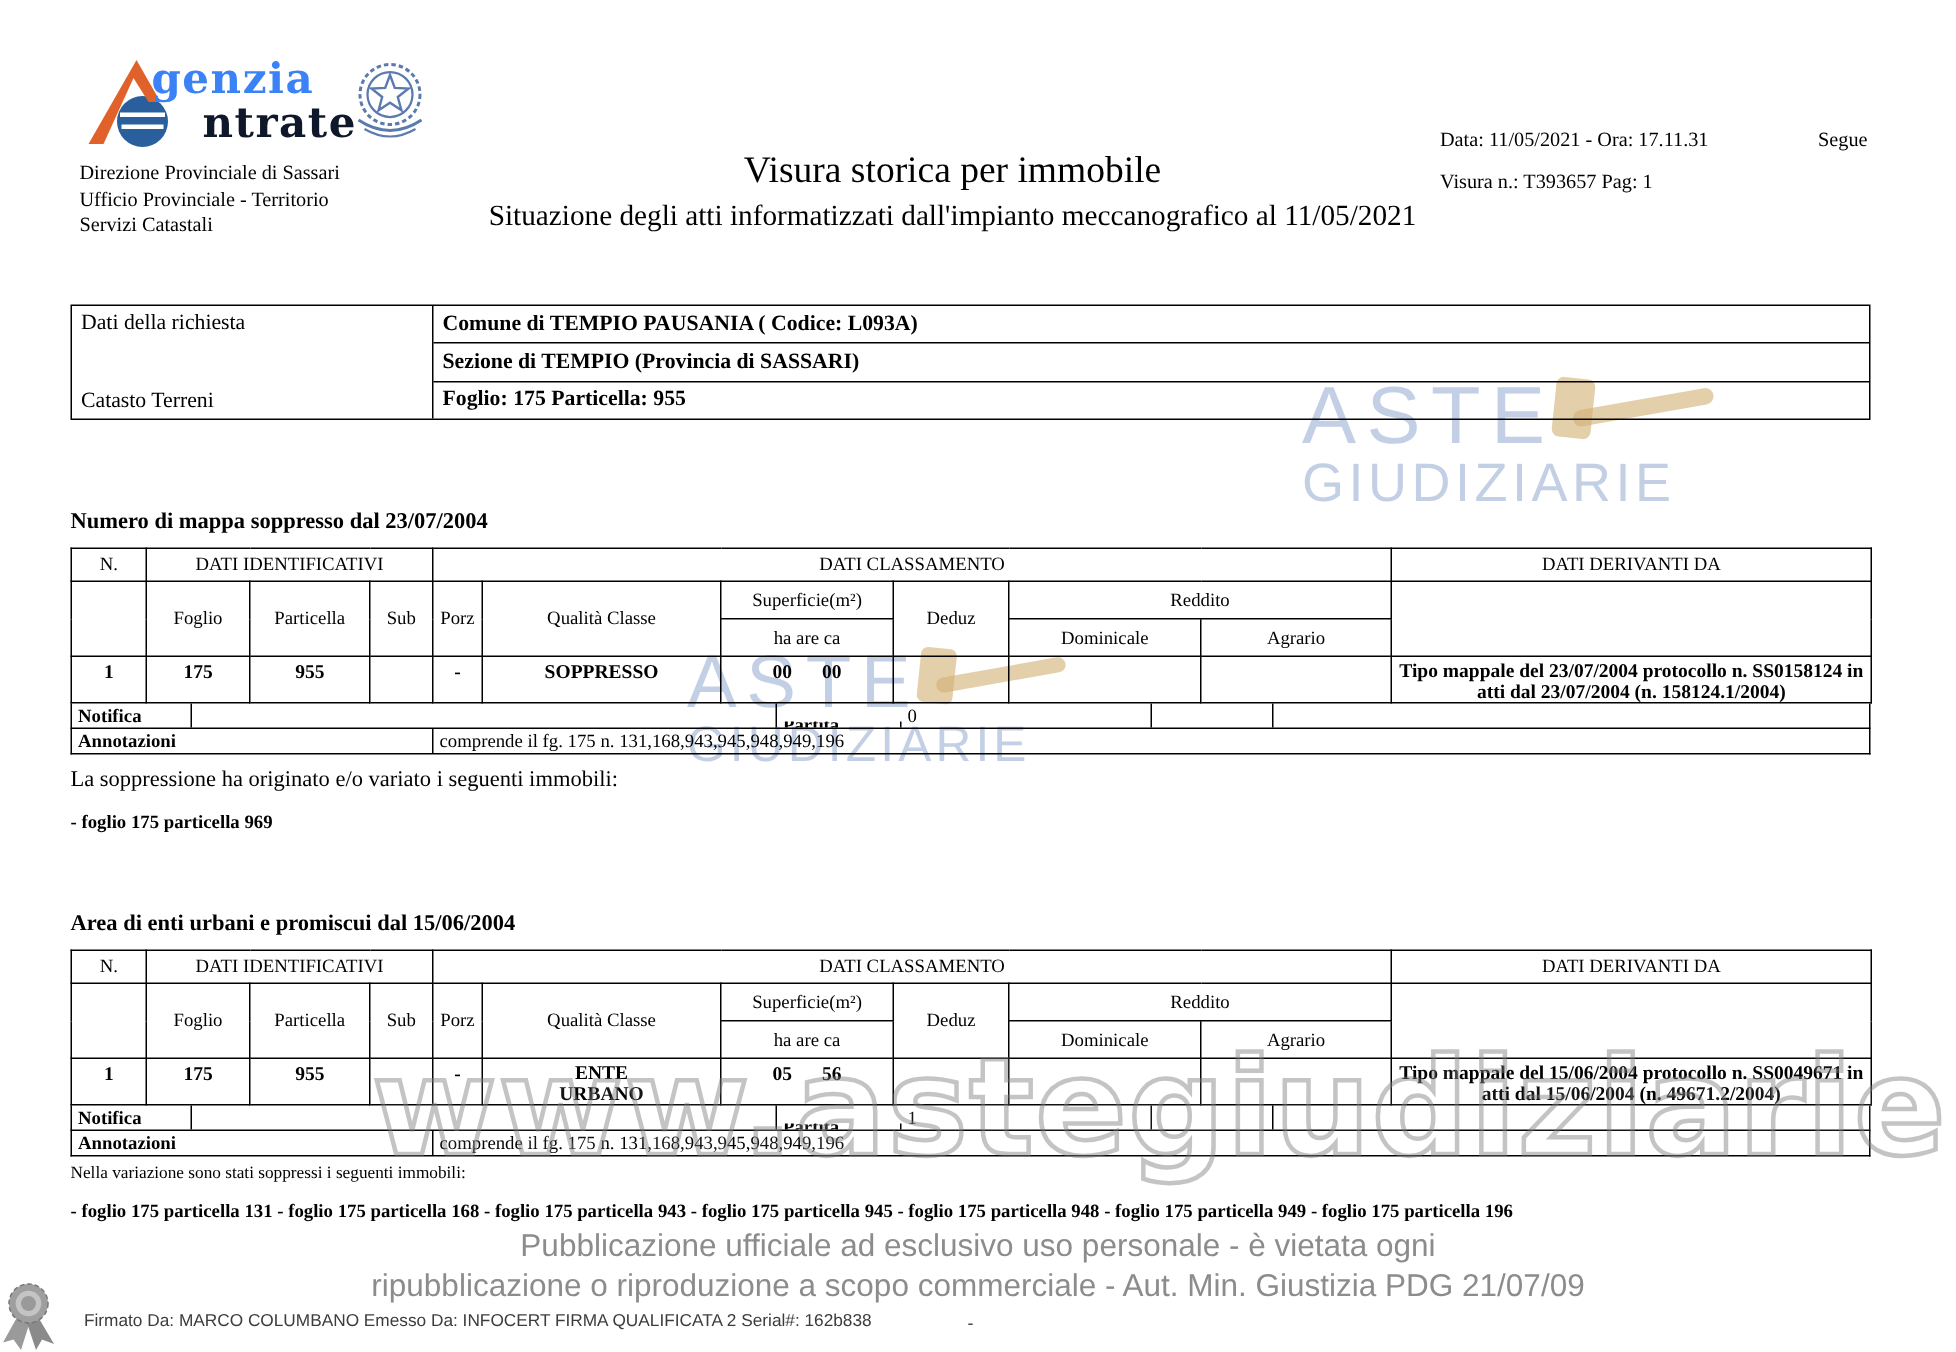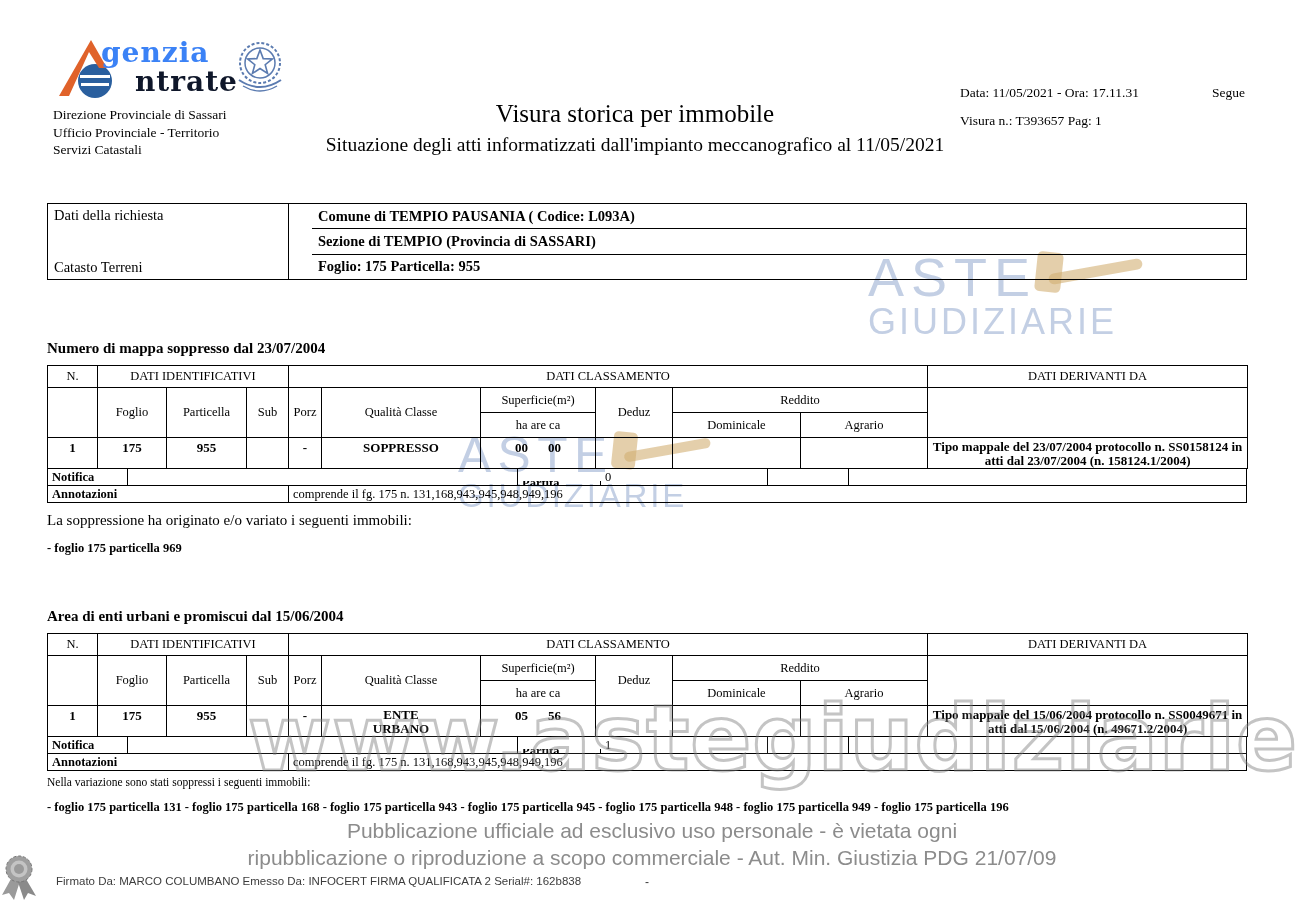--- a/index.html
+++ b/index.html
@@ -23,21 +23,21 @@
   .segue      { position:absolute; left:1212px; top:85px; font-size:13.5px; }
   .visura-line{ position:absolute; left:960px; top:113px; font-size:13.5px; }
 
   
   .req-box { position:absolute; left:47px; top:203px; width:1200px; height:77px;
              border:1px solid #000; display:flex; z-index:2; }
   .req-left { width:241px; border-right:1px solid #000; display:flex; flex-direction:column;
               justify-content:space-between; padding:3px 6px; font-size:14.5px; }
   .req-right { flex:1; display:flex; flex-direction:column; }
   .req-row { flex:1; display:flex; align-items:center; padding:0 6px; font-size:14.5px;
-             font-weight:bold; border-bottom:1px solid #000;margin-left:23px; }
+             font-weight:bold; border-bottom:1px solid #000; }
   .req-row:last-child { border-bottom:none; }
 
   
   .wm-aste { position:absolute; z-index:0; font-family:"Liberation Sans", sans-serif;
              color:rgba(145,168,205,0.55); pointer-events:none; }
   .wm-aste .aste { font-size:54px; line-height:50px; letter-spacing:7px; font-weight:400; }
   .wm-aste .giud { font-size:36px; line-height:40px; letter-spacing:3px; font-weight:400; }
   .wm1 { left:868px; top:252px; }
   .wm2 { left:458px; top:432px; transform:scale(0.92); transform-origin:top left; }
   .gavel { position:absolute; left:150px; top:-4px; width:130px; height:60px; }

